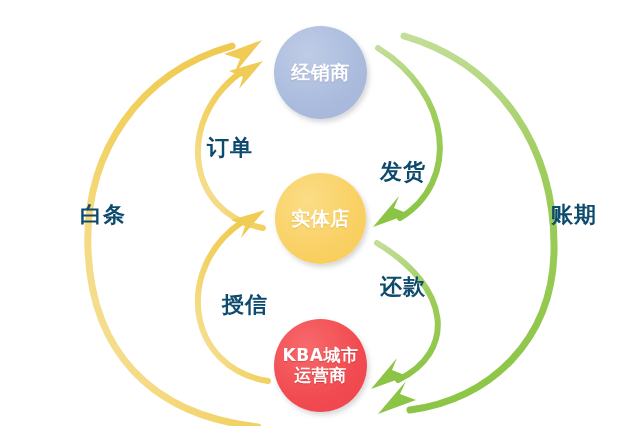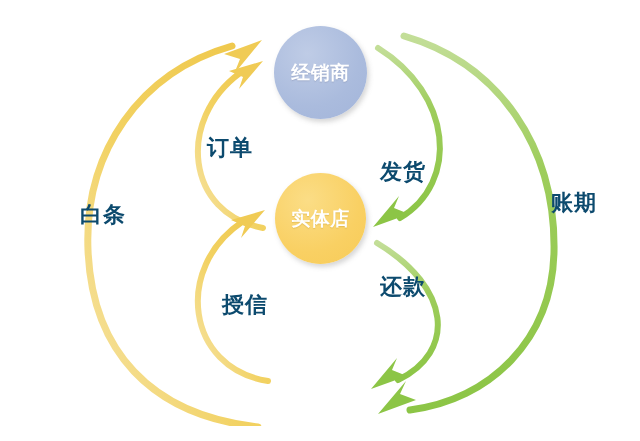--- a/index.html
+++ b/index.html
@@ -68,21 +68,21 @@
     font-size: 22px;
     font-weight: bold;
     white-space: nowrap;
     letter-spacing: 1px;
   }
   #label-order     { left: 207px; top: 133px; }
   #label-shipping  { left: 380px; top: 133px; margin-top: 24px; }
   #label-credit    { left: 222px; top: 290px; }
   #label-repayment { left: 380px; top: 272px; }
   #label-baitiao   { left: 44px;  top: 200px; margin-left: 36px; }
-  #label-term      { left: 551px; top: 188px; text-align: center; }
+  #label-term      { left: 551px; top: 200px; text-align: center; }
 </style>
 </head>
 <body>
 
 <div id="diagram-root">
 
   <svg id="flow-svg" viewBox="0 0 640 441">
     <defs>
       <linearGradient id="yellowFade" x1="0" y1="1" x2="1" y2="0">
         <stop offset="0%" stop-color="#f6e4a8"></stop>
@@ -128,20 +128,24 @@
   </svg>
 
   <div class="node" id="node-dealer">
     <span class="node-line">经销商</span>
   </div>
 
   <div class="node" id="node-store">
     <span class="node-line">实体店</span>
   </div>
 
+  <div class="node" id="node-operator">
+    <span class="node-line">KBA城市</span>
+    <span class="node-line">运营商</span>
+  </div>
 
   <div class="edge-label" id="label-order">订单</div>
   <div class="edge-label" id="label-baitiao">白条</div>
   <div class="edge-label" id="label-credit">授信</div>
   <div class="edge-label" id="label-shipping">发货</div>
   <div class="edge-label" id="label-repayment">还款</div>
   <div class="edge-label" id="label-term">账期</div>
 
 </div>
 

